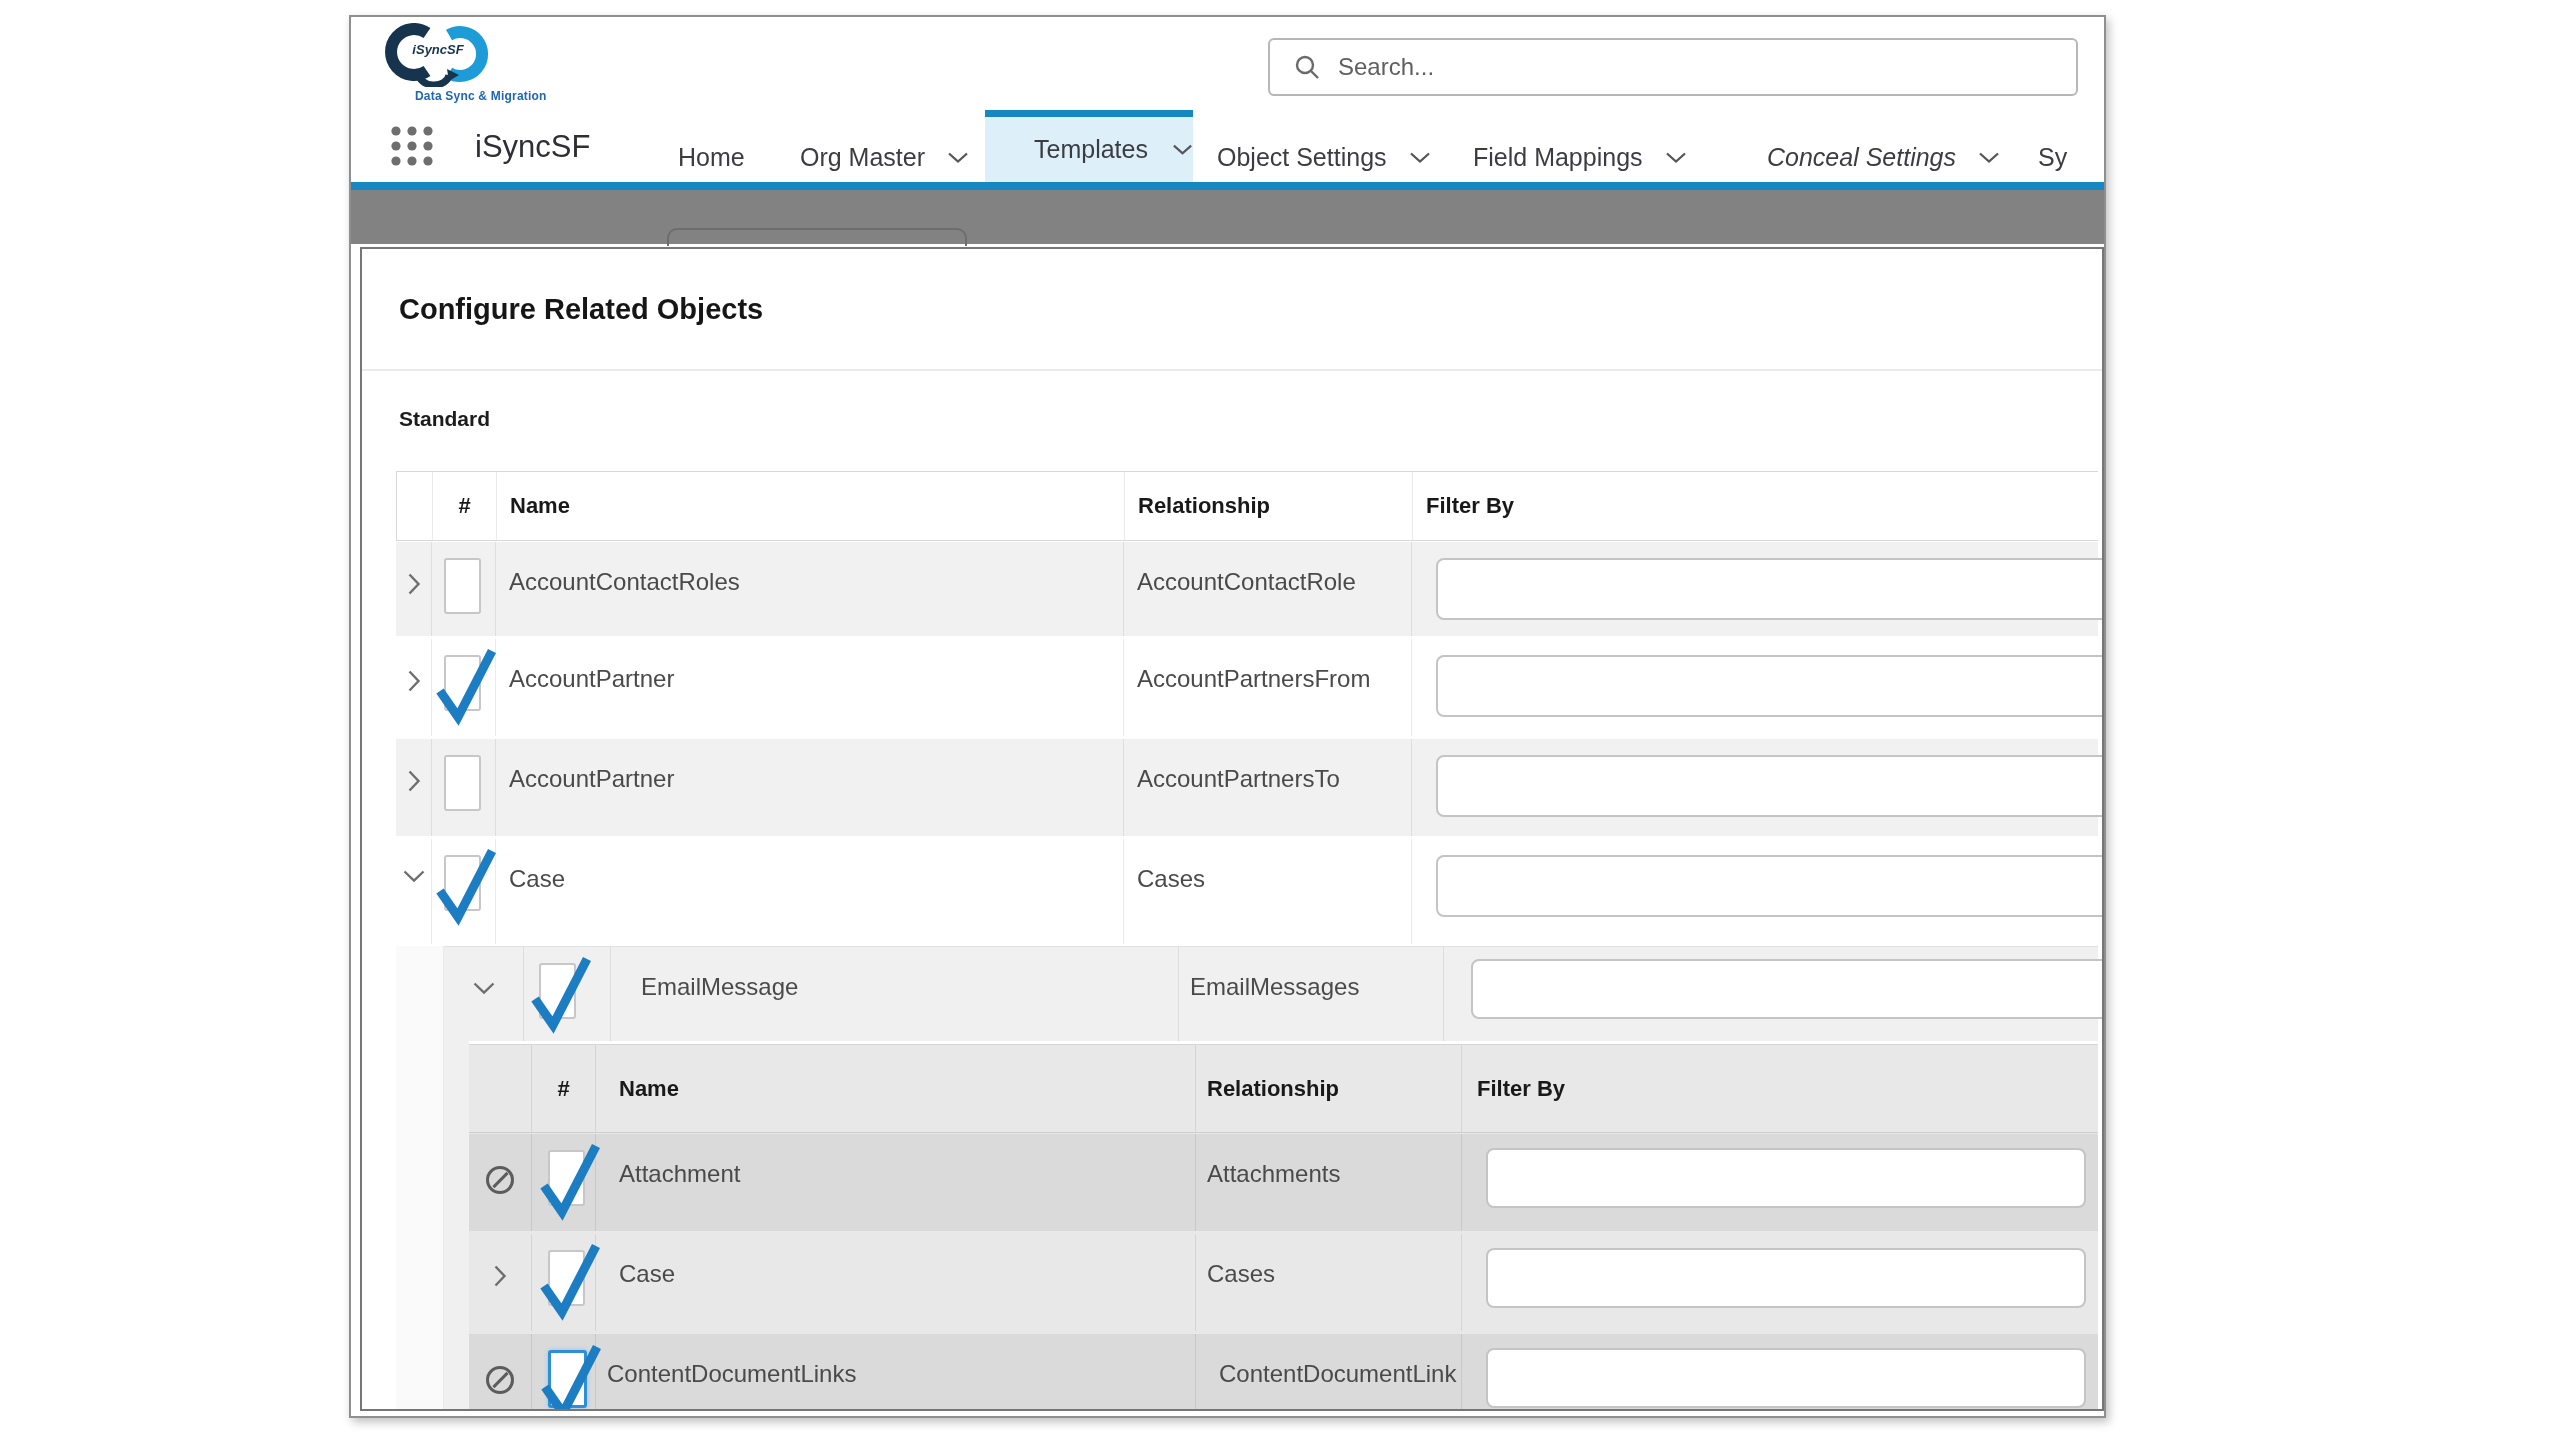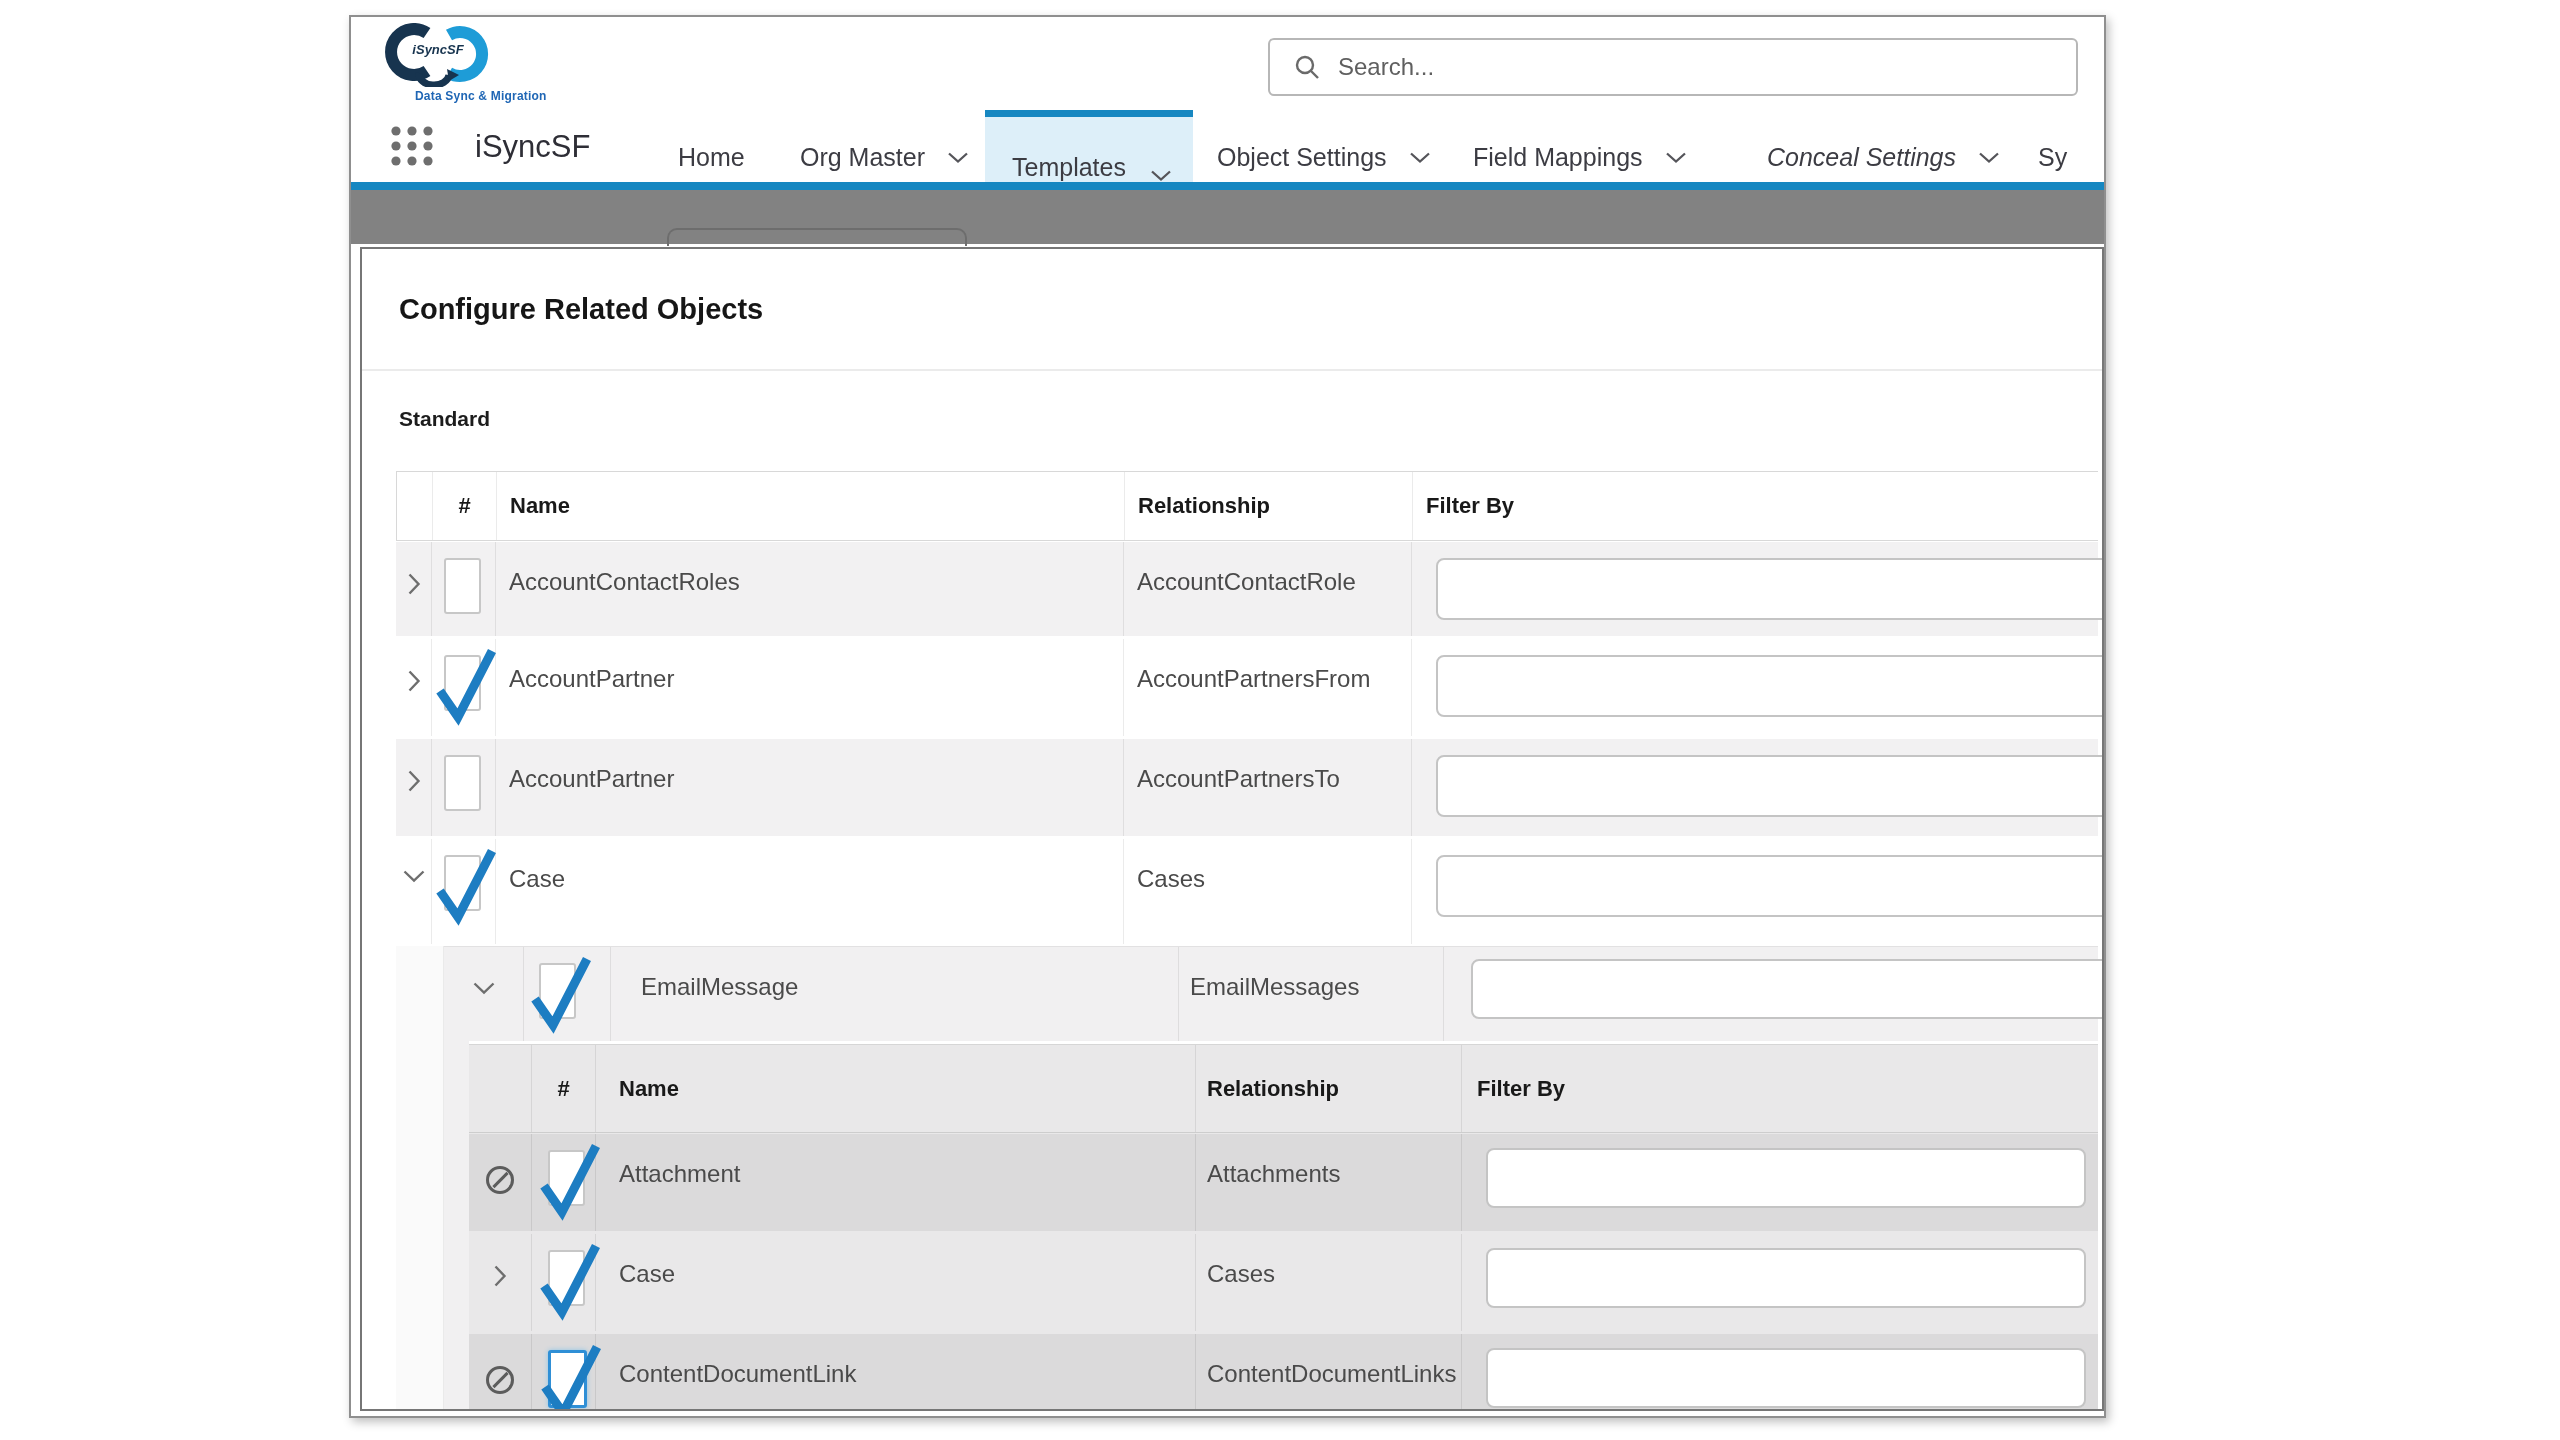--- a/index.html
+++ b/index.html
@@ -16,22 +16,22 @@
   .searchbox svg{margin-left:24px;}
   .searchbox input{border:none;outline:none;flex:1;font-size:24px;color:#000000;margin-left:16px;
                    font-family:inherit;background:transparent;}
   .searchbox input::placeholder{color:#5f5f5f;}
   
   .grid-icon{position:absolute;left:39px;top:108px;cursor:pointer;}
   .appname{position:absolute;left:124px;top:112px;font-size:31px;color:#2e2e36;}
   .navitem{position:absolute;top:118px;height:44px;display:flex;align-items:center;gap:22px;
            font-size:25px;color:#3c3c43;white-space:nowrap;cursor:pointer;}
   .tab-sel{position:absolute;left:634px;top:93px;width:208px;height:72px;background:#ddeff9;
-           border-top:7px solid #1687c1;box-sizing:border-box;display:flex;align-items:flex-end;
-           padding-left:27px;gap:24px;font-size:25px;color:#3c3c43;cursor:pointer;}
+           border-top:7px solid #1687c1;box-sizing:border-box;display:flex;align-items:center;
+           padding-left:49px;gap:24px;font-size:25px;color:#3c3c43;cursor:pointer;}
   .nav-underline{position:absolute;left:0;top:165px;width:100%;height:8px;background:#1687c1;}
   .gray-strip{position:absolute;left:0;top:173px;width:100%;height:54px;background:#828282;}
   .peek-box{position:absolute;left:316px;top:38px;width:296px;height:16px;border:2px solid #6d6d6d;
             border-bottom:none;border-radius:10px 10px 0 0;}
   
   .modal{position:absolute;left:9px;top:230px;width:1740px;height:1160px;background:#fff;
          border:2px solid #767676;overflow:hidden;}
   .m-title{position:absolute;left:37px;top:44px;font-size:29px;font-weight:bold;color:#161616;}
   .m-div{position:absolute;left:0;top:120px;width:100%;border-top:2px solid #ebebeb;}
   .m-section{position:absolute;left:37px;top:158px;font-size:21px;font-weight:bold;color:#1c1c1c;}
@@ -339,22 +339,22 @@
                   <span class="slash"></span>
                 </span>
             </div>
             <div class="gcell cb-cell" style="padding-left:16px;">
                 <div class="checkbox focused">
               <svg width="70" height="82" viewBox="0 0 70 82">
                     <polyline points="10,48 28,74 62,8" fill="none" stroke="#1d7dc2" stroke-width="9"></polyline>
                   </svg>
             </div>
               </div>
+            <div class="gcell name-cell rel-pl">ContentDocumentLinks</div>
             <div class="gcell name-cell">ContentDocumentLink</div>
-            <div class="gcell name-cell rel-pl">ContentDocumentLinks</div>
             <div class="gcell filter-cell last">
                 <input class="filter-input" value="" style="">
               </div>
           </div>
         </div>
 
       </div>
     </div>
 
   </div>

